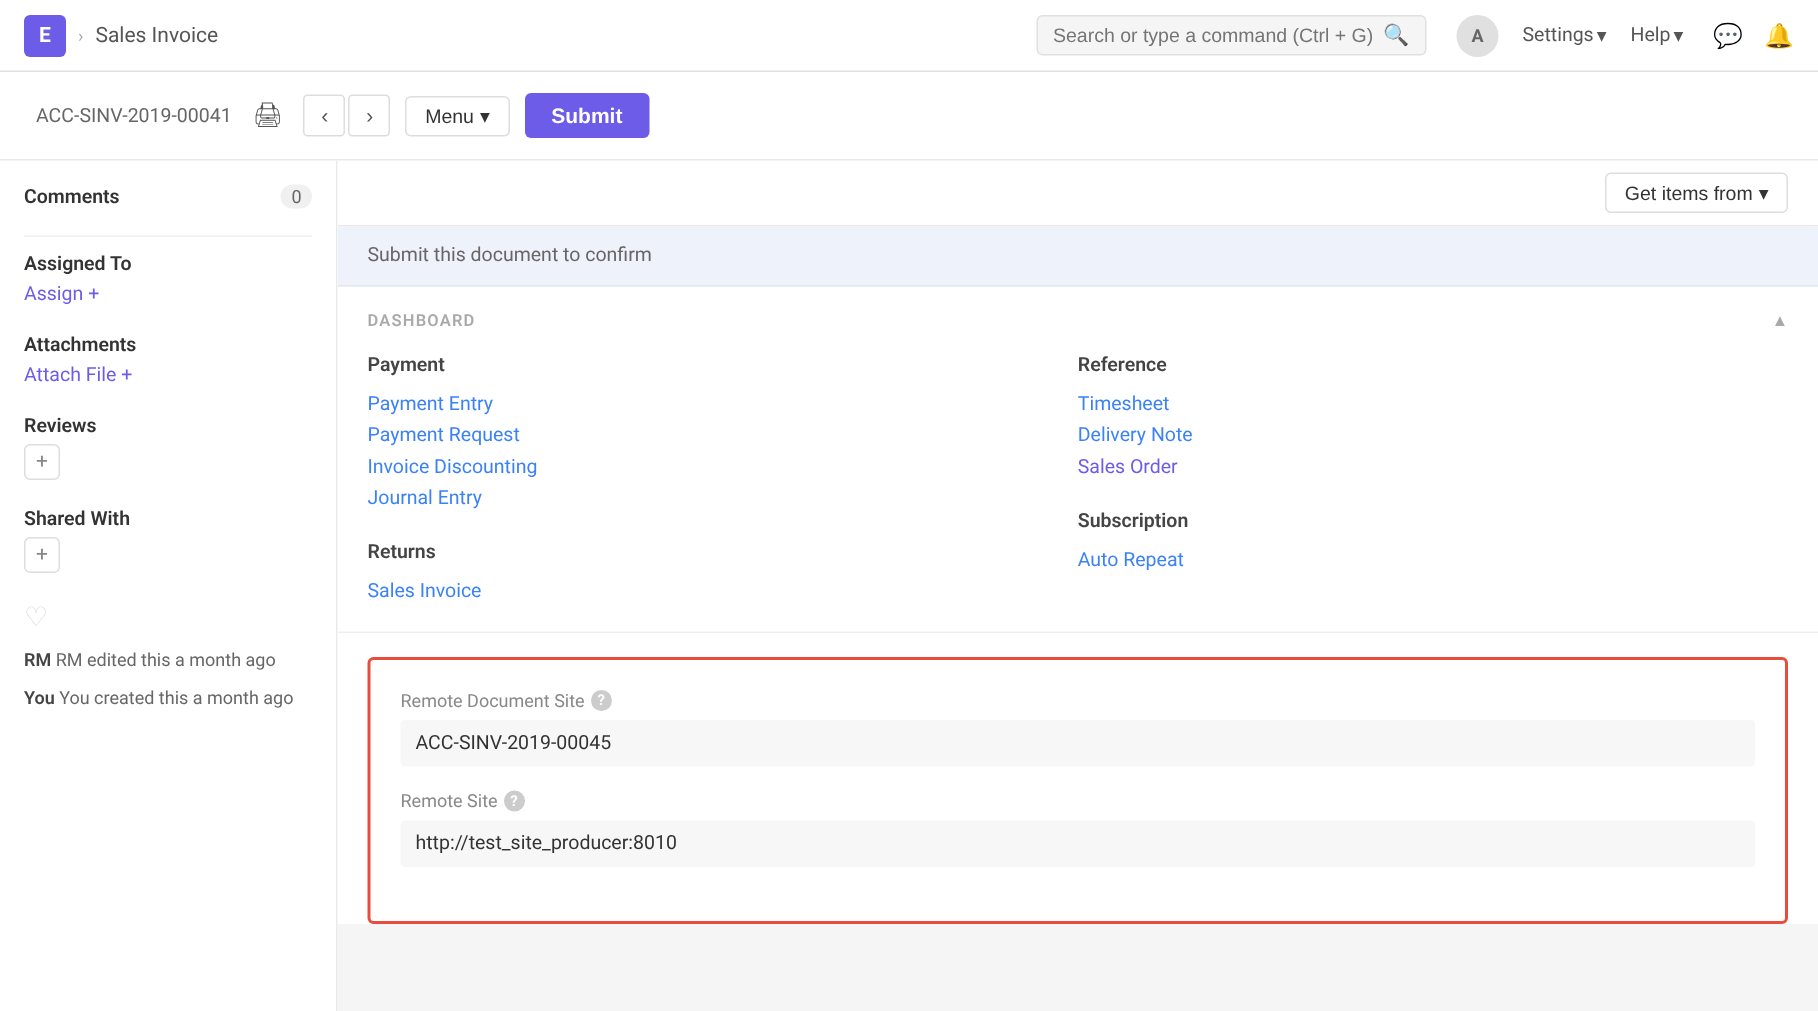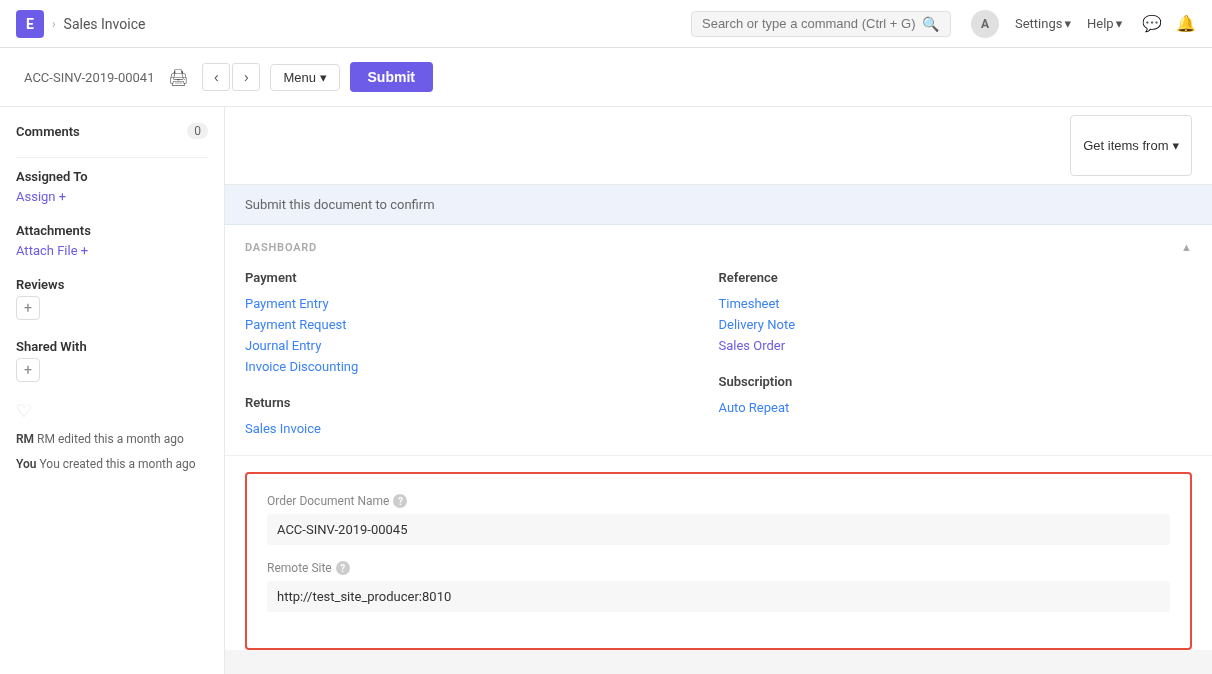--- a/index.html
+++ b/index.html
@@ -137,21 +137,21 @@
     
     .get-items-bar {
       background: #fff;
       border-bottom: 1px solid #e9e9e9;
       padding: 8px 20px;
       display: flex;
       justify-content: flex-end;
     }
     .get-items-btn {
       border: 1px solid #ddd; border-radius: 4px;
-      padding: 22px 12px; background: #fff;
+      padding: 5px 12px; background: #fff;
       cursor: pointer; font-size: 13px; color: #333;
       display: flex; align-items: center; gap: 4px;
     }
 
     
     .submit-notice {
       background: #eef2fa;
       padding: 12px 20px;
       font-size: 13px;
       color: #666;
@@ -334,22 +334,22 @@
           <span class="dashboard-label">DASHBOARD</span>
           <span class="dashboard-chevron">▲</span>
         </div>
 
         <div class="dashboard-grid">
 
           <div class="dashboard-col">
             <div class="dashboard-col-title">Payment</div>
             <div class="dashboard-item">Payment Entry</div>
             <div class="dashboard-item">Payment Request</div>
+            <div class="dashboard-item">Invoice Discounting</div>
             <div class="dashboard-item">Journal Entry</div>
-            <div class="dashboard-item">Invoice Discounting</div>
 
             <div style="margin-top:18px;">
               <div class="dashboard-col-title">Returns</div>
               <div class="dashboard-item">Sales Invoice</div>
             </div>
           </div>
 
           <div class="dashboard-col">
             <div class="dashboard-col-title">Reference</div>
             <div class="dashboard-item">Timesheet</div>
@@ -360,21 +360,21 @@
               <div class="dashboard-col-title">Subscription</div>
               <div class="dashboard-item">Auto Repeat</div>
             </div>
           </div>
         </div>
       </div>
 
       <div class="remote-section">
         <div class="field-group">
           <div class="field-label">
-            <span>Order Document Name</span>
+            <span>Remote Document Site</span>
             <span class="field-help-icon">?</span>
           </div>
           <div class="field-input">ACC-SINV-2019-00045</div>
         </div>
         <div class="field-group">
           <div class="field-label">
             <span>Remote Site</span>
             <span class="field-help-icon">?</span>
           </div>
           <div class="field-input">http://test_site_producer:8010</div>

